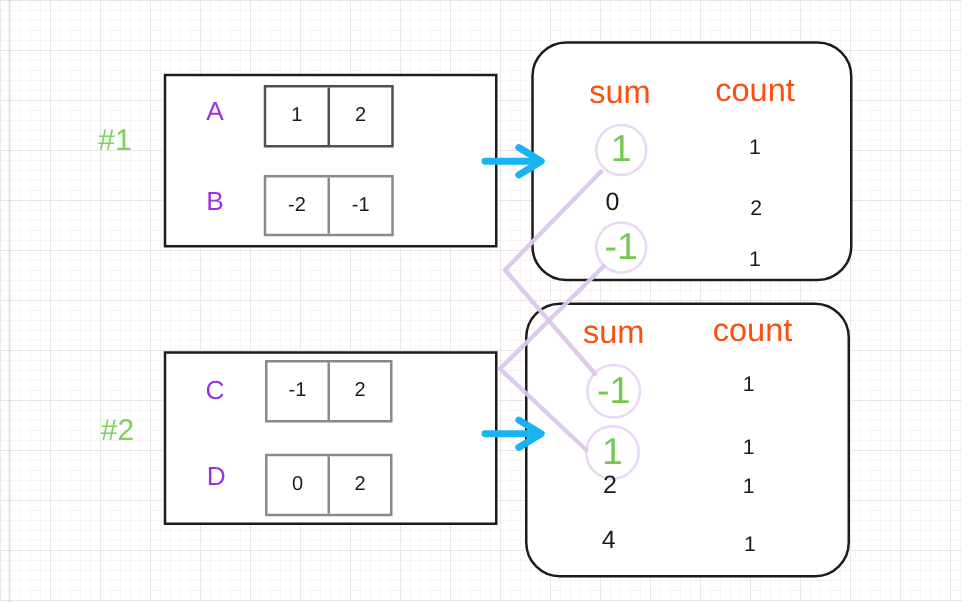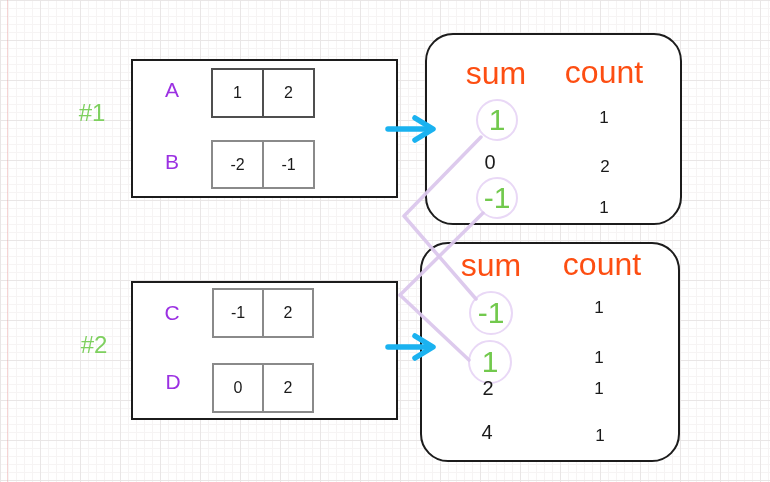--- a/index.html
+++ b/index.html
@@ -29,21 +29,21 @@
   .row-letter  { font-size:21px; color:var(--purple); }
 
   .cells { position:absolute; display:flex; box-sizing:border-box; background:#fff; }
   .cells.dark { border:2px solid var(--cell-dark); }
   .cells.gray { border:2px solid var(--cell-gray); }
   .cell { flex:1; display:flex; align-items:center; justify-content:center;
     font-size:16px; color:var(--text); }
   .cells.dark .cell + .cell { border-left:2px solid var(--cell-dark); }
   .cells.gray .cell + .cell { border-left:2px solid var(--cell-gray); }
 
-  .hdr  { font-size:32px; color:var(--orange); }
+  .hdr  { font-size:26px; color:var(--orange); }
   .sumv { font-size:20px; color:var(--text); }
   .cntv { font-size:17px; color:var(--text); }
   .circ { position:absolute; box-sizing:border-box; border-radius:50%;
     border:2px solid var(--circle-outline);
     display:flex; align-items:center; justify-content:center;
     font-size:30px; color:var(--green-number); }
 
   svg.overlay { position:absolute; left:0; top:0; z-index:5; pointer-events:none; }
   .connector { stroke:var(--connector); stroke-width:3.5; fill:none;
     stroke-linecap:round; stroke-linejoin:round; opacity:.95; }

